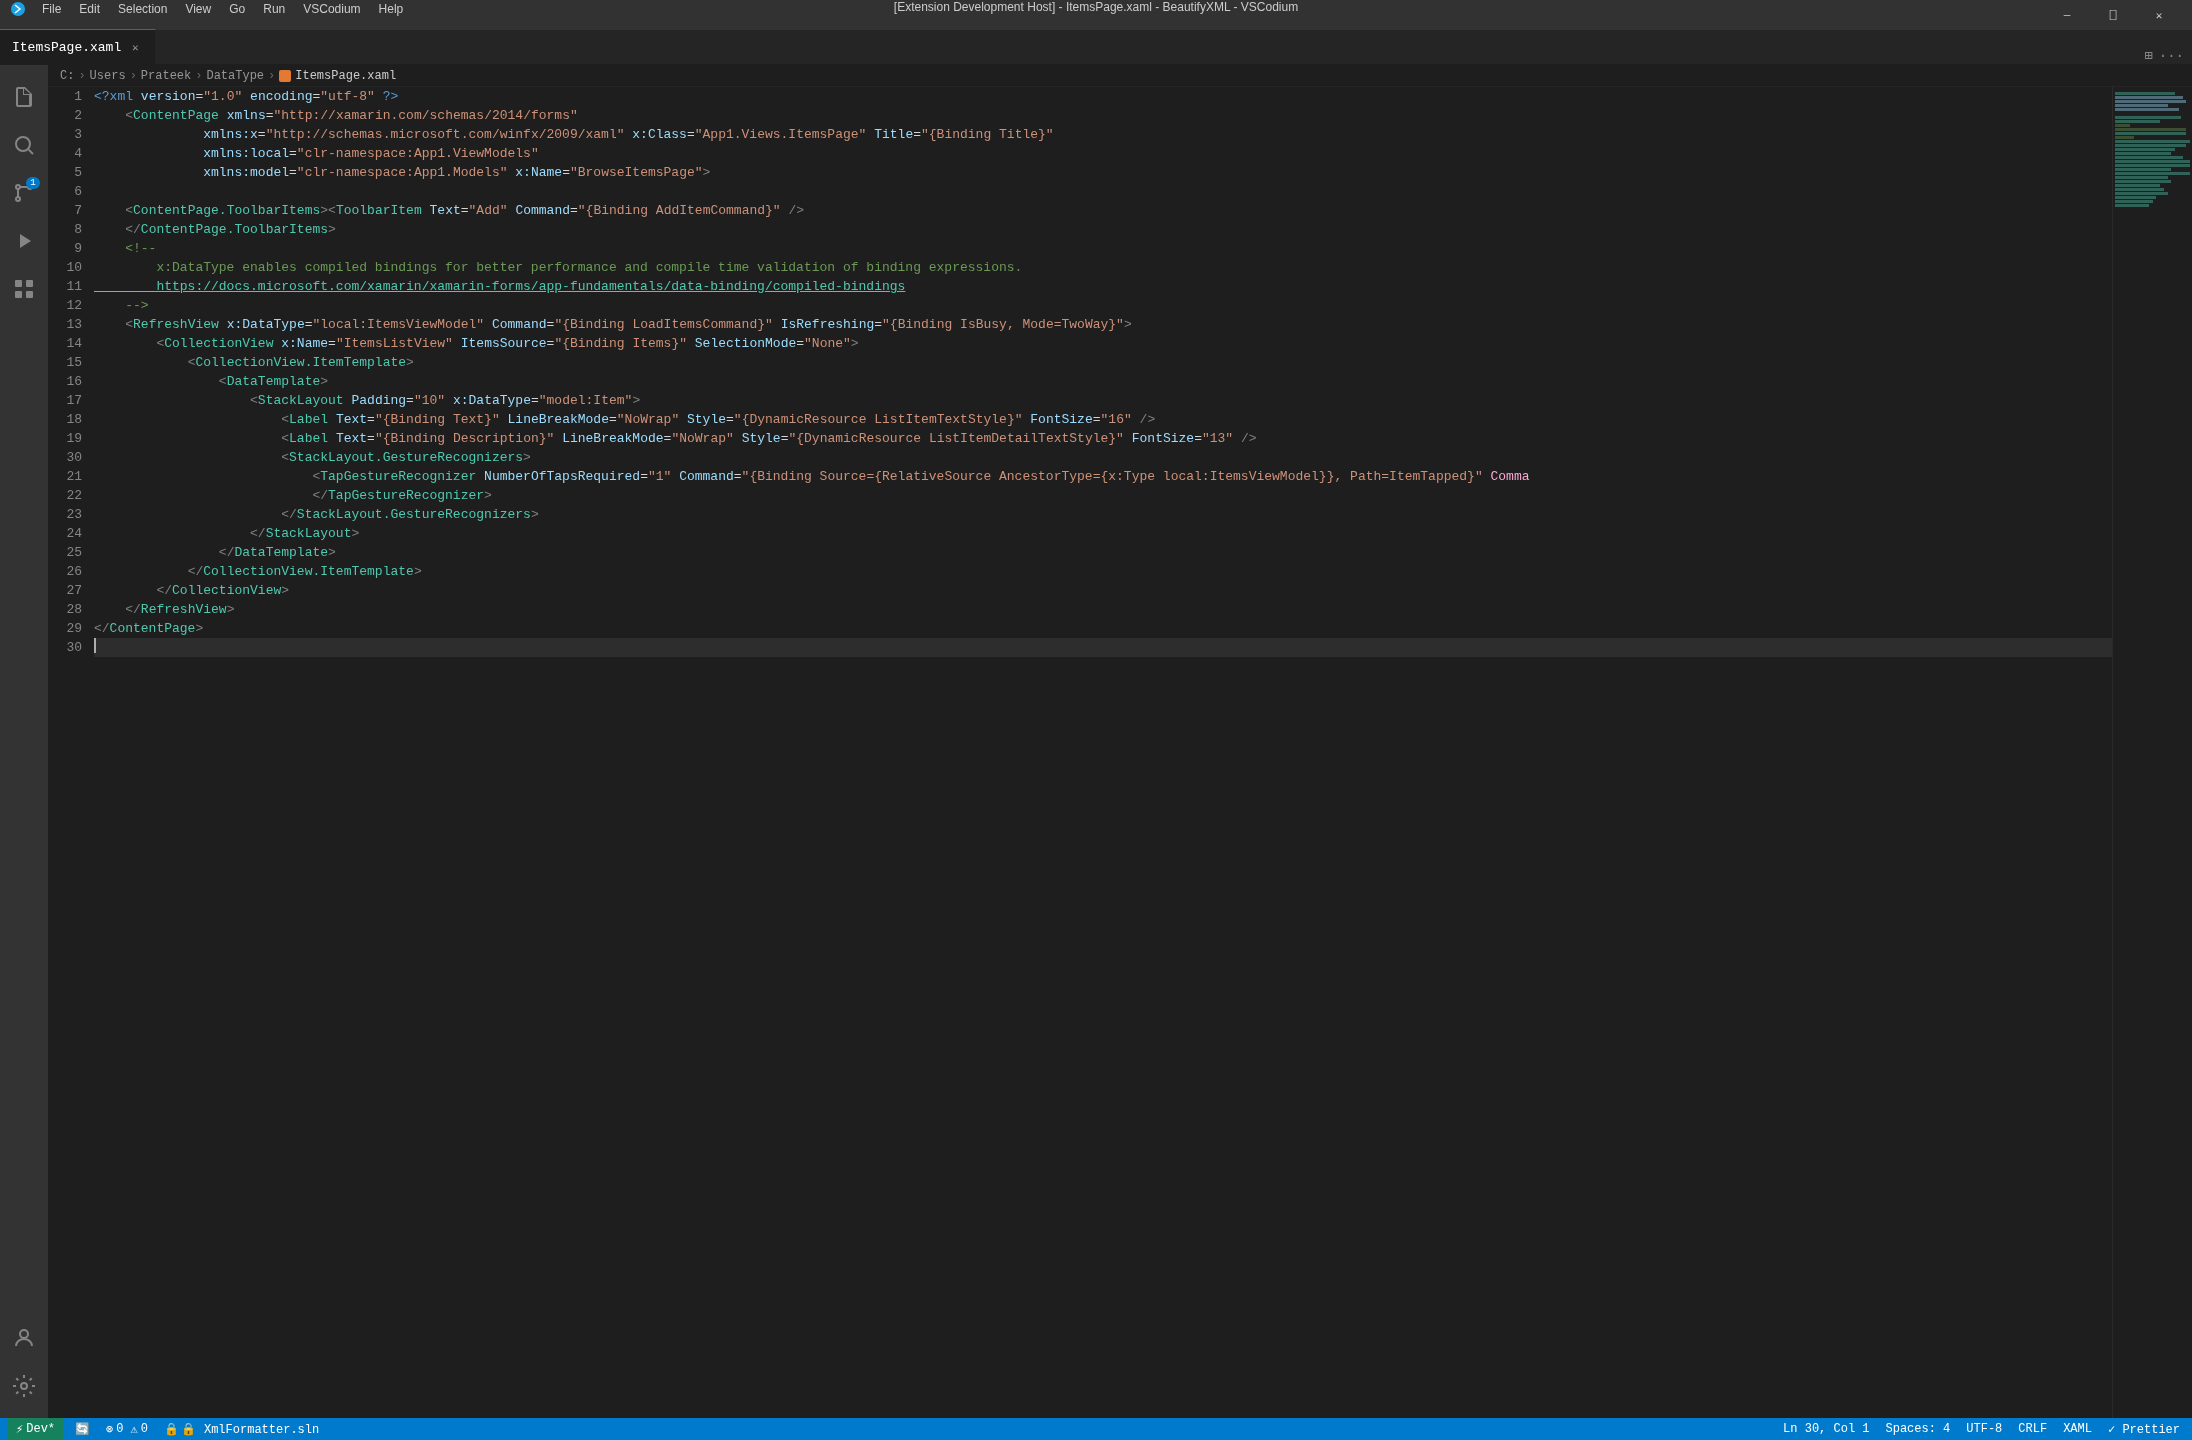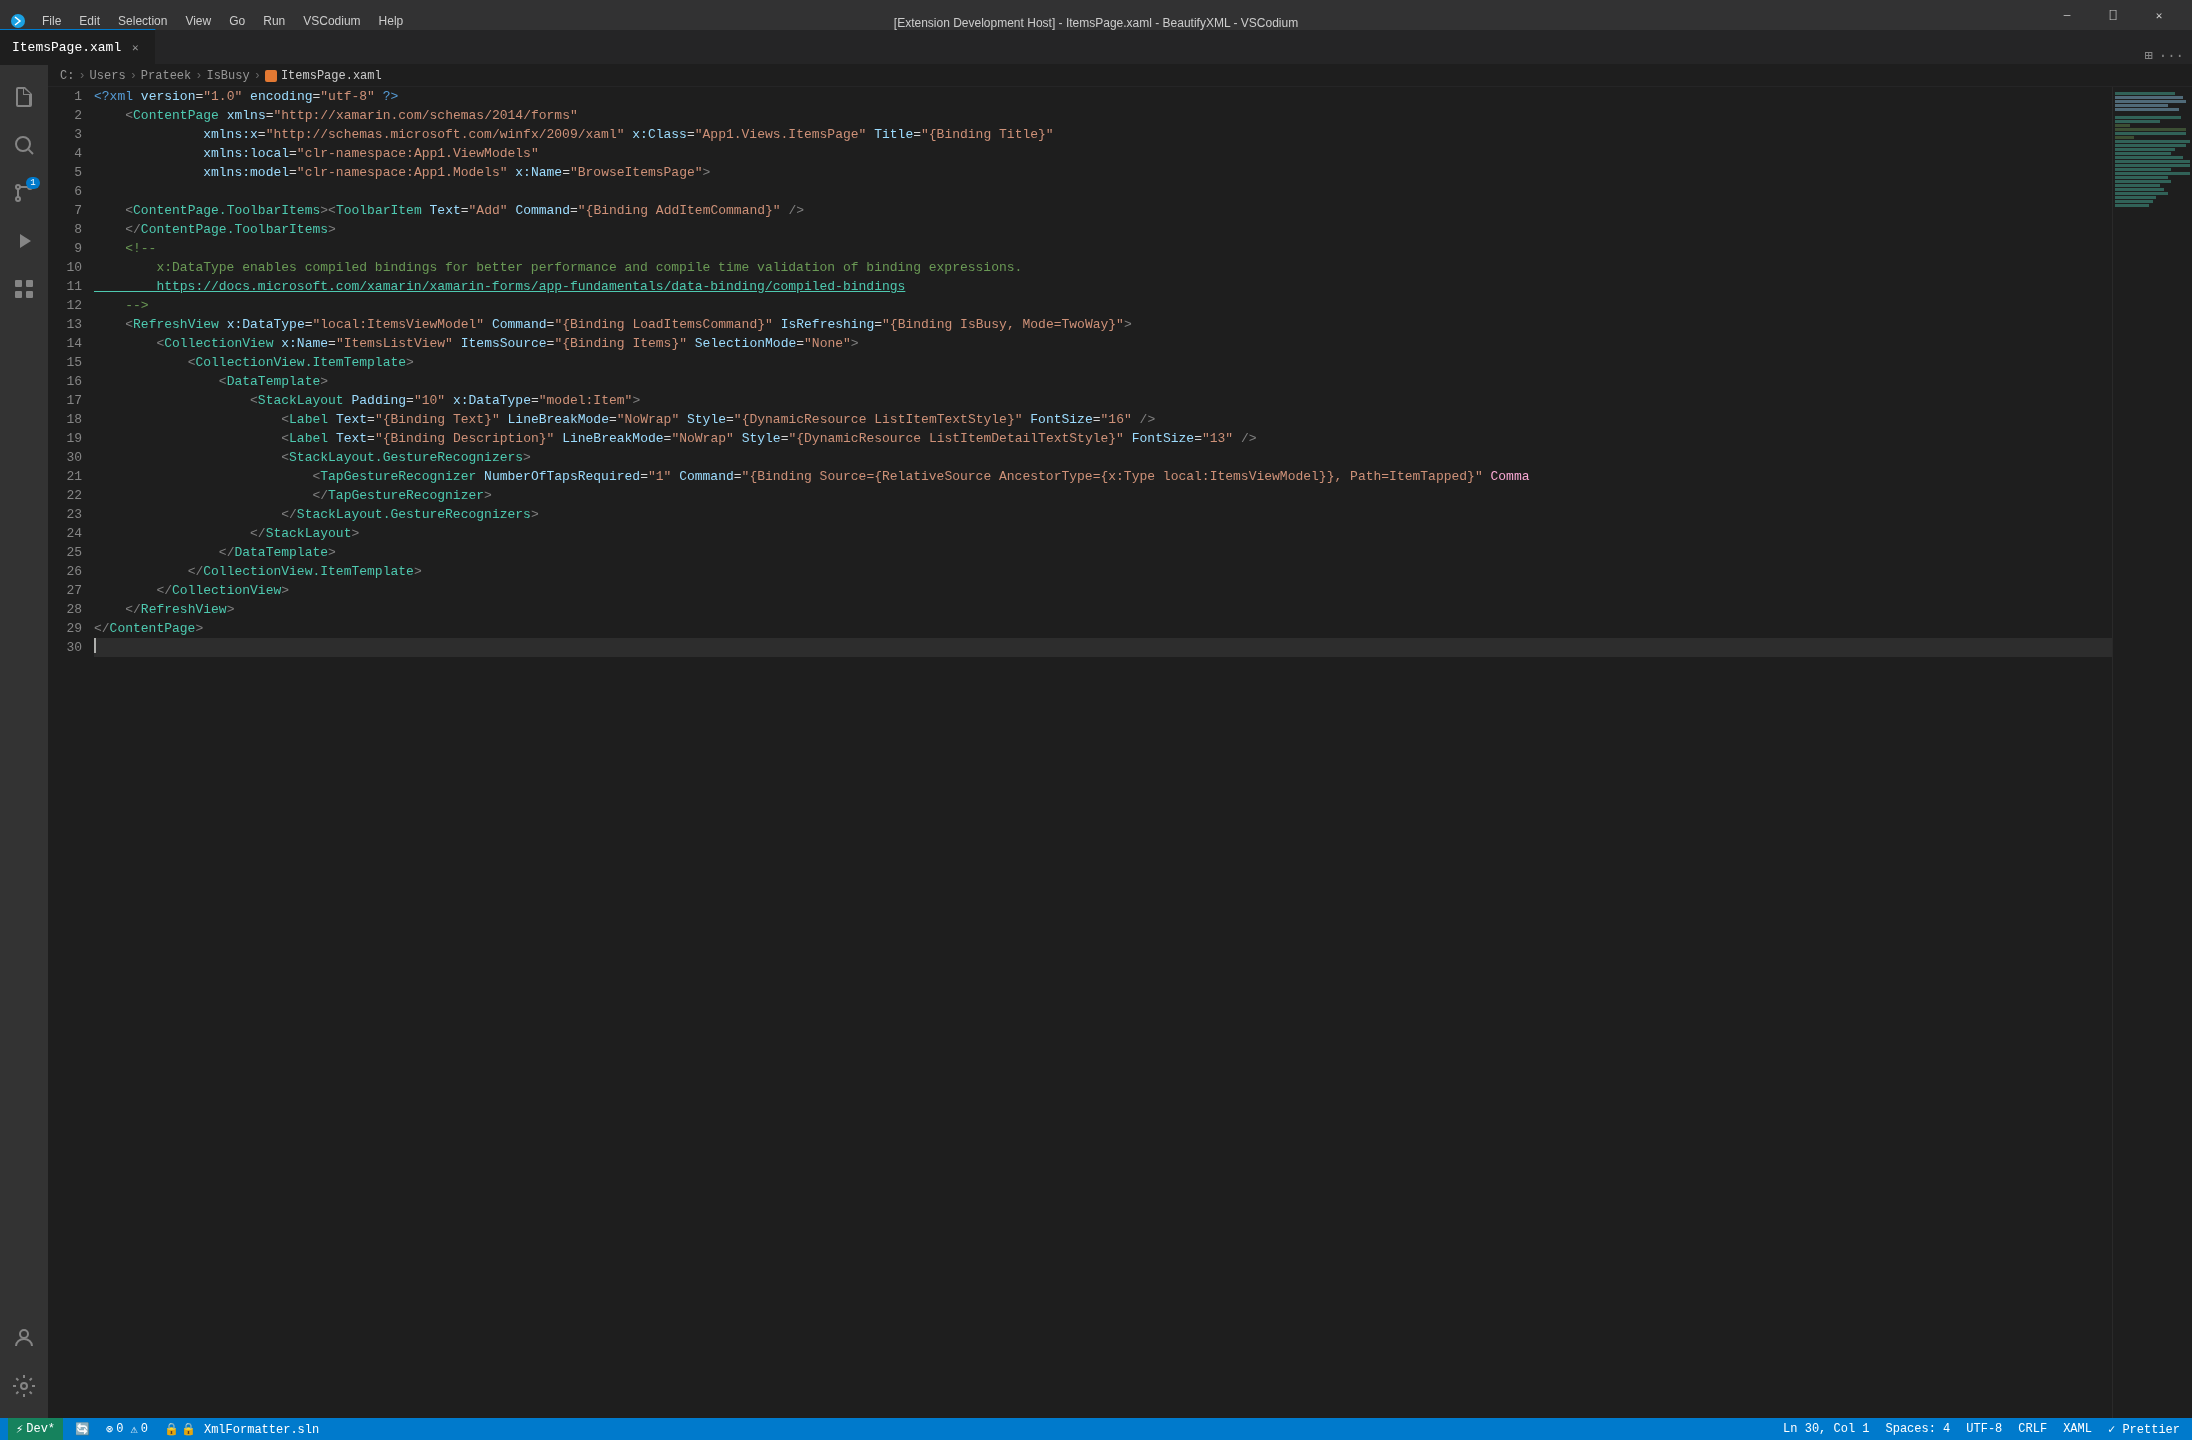--- a/index.html
+++ b/index.html
@@ -12,21 +12,21 @@
       display: flex;
       flex-direction: column;
       overflow: hidden;
     }
 
     
     .title-bar {
       background: #323233;
       height: 30px;
       display: flex;
-      align-items: flex-end;
+      align-items: flex-start;
       justify-content: space-between;
       padding: 0 10px;
       flex-shrink: 0;
       -webkit-app-region: drag;
     }
     .title-bar-left {
       display: flex;
       align-items: center;
       gap: 8px;
     }
@@ -357,21 +357,21 @@
 
   <div class="editor-area">
 
     <div class="breadcrumb">
       <span class="breadcrumb-item">C:</span>
       <span class="breadcrumb-sep">›</span>
       <span class="breadcrumb-item">Users</span>
       <span class="breadcrumb-sep">›</span>
       <span class="breadcrumb-item">Prateek</span>
       <span class="breadcrumb-sep">›</span>
-      <span class="breadcrumb-item">IsBusy</span>
+      <span class="breadcrumb-item">DataType</span>
       <span class="breadcrumb-sep">›</span>
       <span class="breadcrumb-current">
         <svg width="12" height="12" viewBox="0 0 12 12" fill="#e37933">
             <rect width="12" height="12" rx="2"></rect>
           </svg>
         ItemsPage.xaml
       </span>
     </div>
 
     <div class="code-editor">

